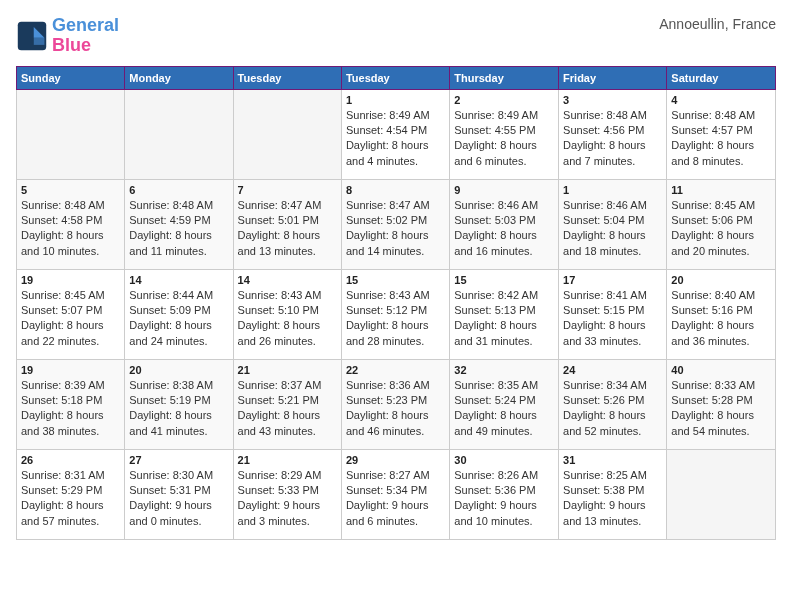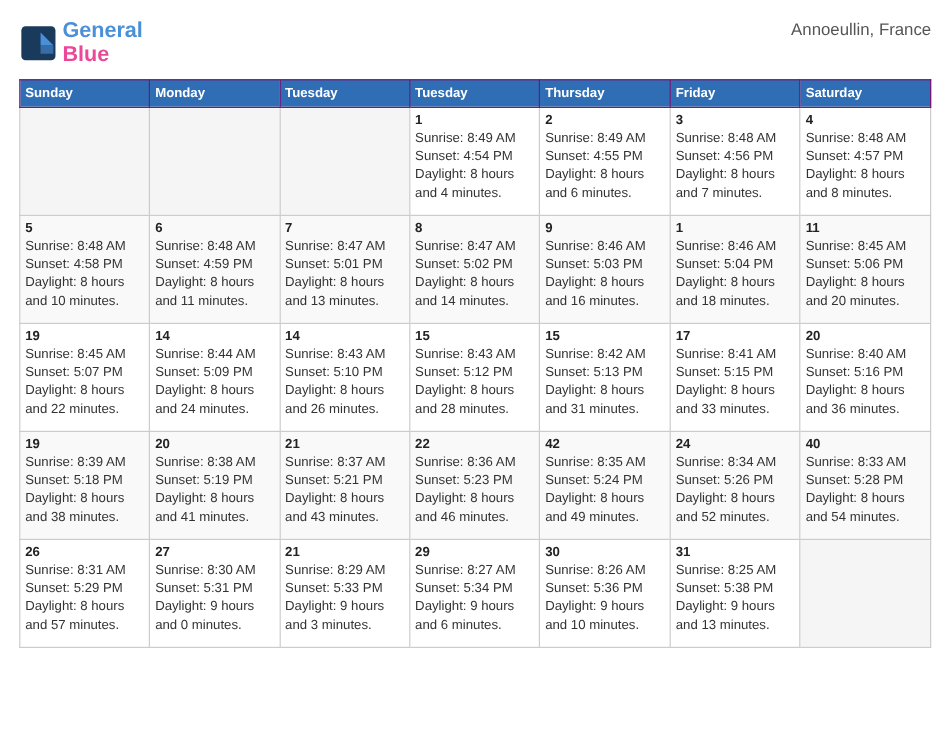--- a/index.html
+++ b/index.html
@@ -218,21 +218,21 @@
           </td>
           <td>
             <div class="day-num">21</div>
             <div class="day-info">Sunrise: 8:37 AM<br>Sunset: 5:21 PM<br>Daylight: 8 hours<br>and 43 minutes.</div>
           </td>
           <td>
             <div class="day-num">22</div>
             <div class="day-info">Sunrise: 8:36 AM<br>Sunset: 5:23 PM<br>Daylight: 8 hours<br>and 46 minutes.</div>
           </td>
           <td>
-            <div class="day-num">42</div>
+            <div class="day-num">32</div>
             <div class="day-info">Sunrise: 8:35 AM<br>Sunset: 5:24 PM<br>Daylight: 8 hours<br>and 49 minutes.</div>
           </td>
           <td>
             <div class="day-num">24</div>
             <div class="day-info">Sunrise: 8:34 AM<br>Sunset: 5:26 PM<br>Daylight: 8 hours<br>and 52 minutes.</div>
           </td>
           <td>
             <div class="day-num">40</div>
             <div class="day-info">Sunrise: 8:33 AM<br>Sunset: 5:28 PM<br>Daylight: 8 hours<br>and 54 minutes.</div>
           </td>

